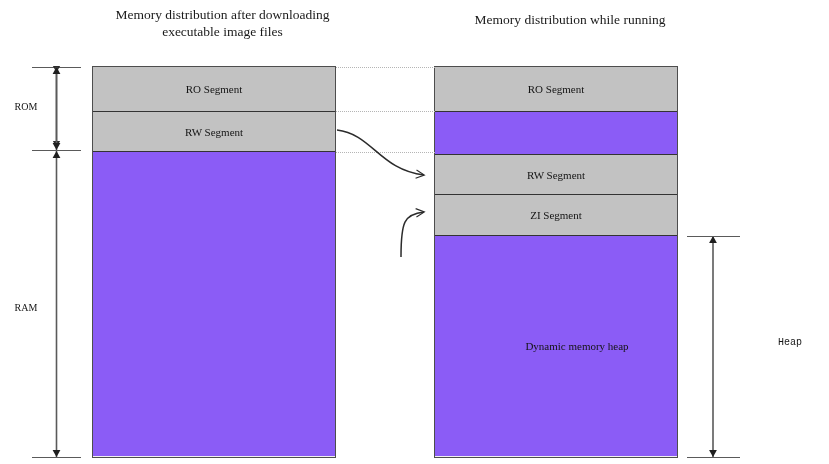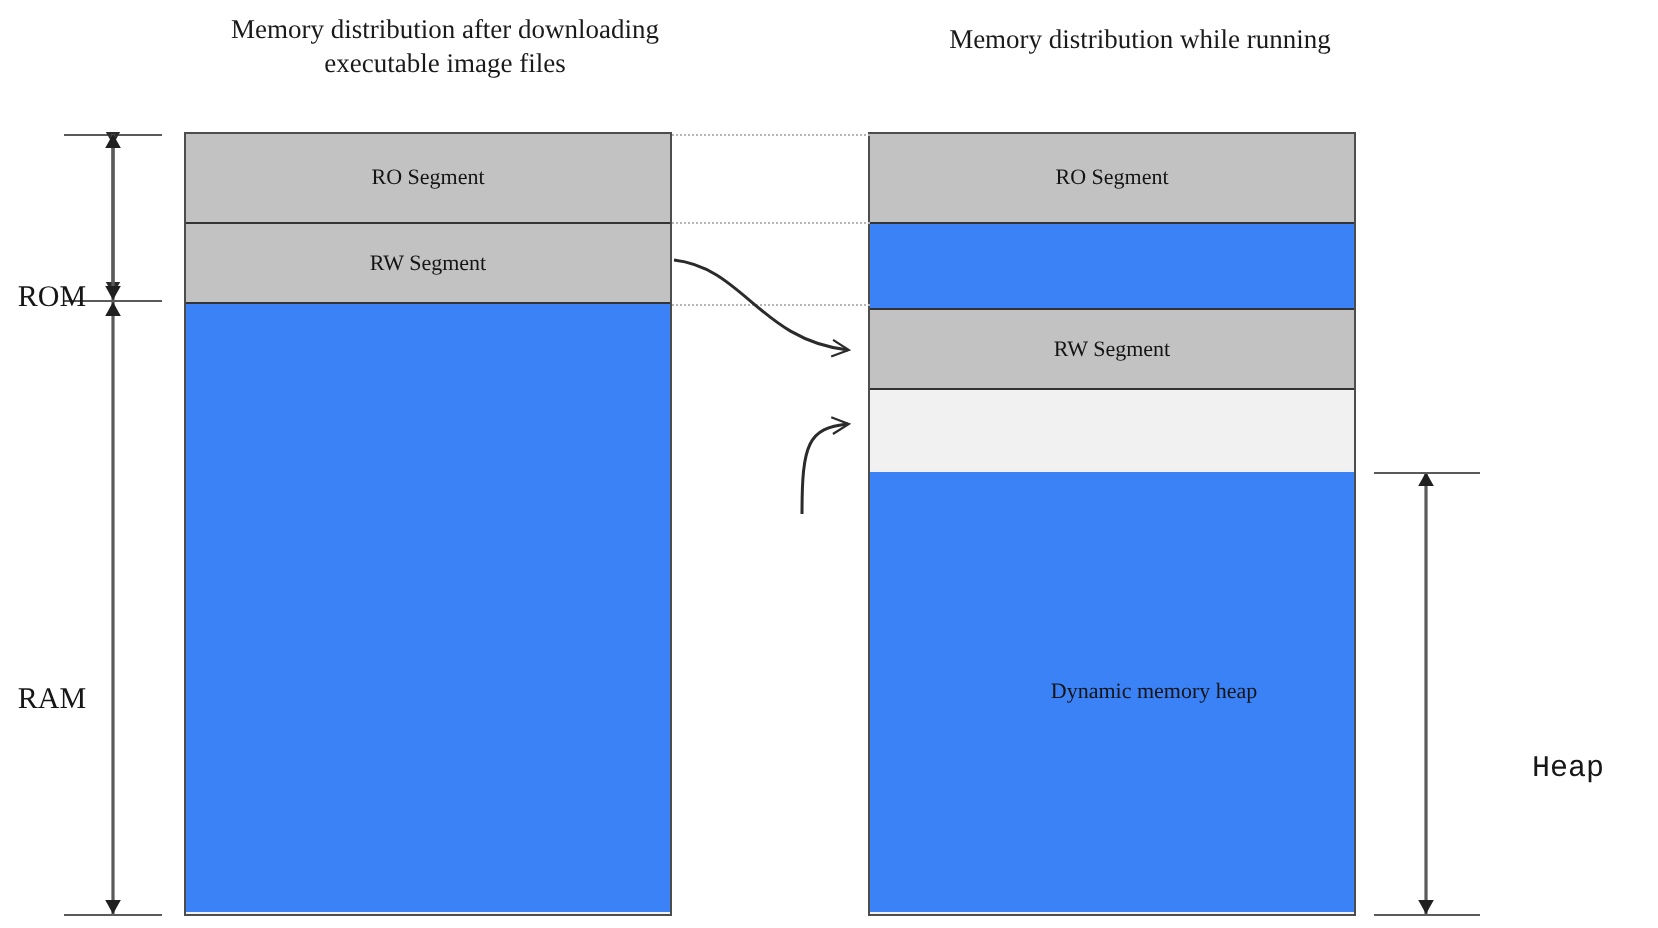--- a/index.html
+++ b/index.html
@@ -46,21 +46,21 @@
     left: 0;
     right: 0;
     box-sizing: border-box;
     display: flex;
     align-items: center;
     justify-content: center;
     font-size: 11px;
     color: #141414;
   }
   .seg.filled   { background: #c2c2c2; }
-  .seg.empty    { background: #3b82f6; padding-left: 42px; }
+  .seg.empty    { background: #8b5cf6; padding-left: 42px; }
   .seg.border-b { border-bottom: 1.5px solid #333333; }
   .seg.border-t { border-top: 1.5px solid #333333; }
 
   
   #seg-l-ro   { top: 0px;   height: 45px; }
   #seg-l-rw   { top: 45px;  height: 40px; }
   #seg-l-free { top: 85px;  height: 304px; }
 
   
   #seg-r-ro   { top: 0px;   height: 45px; }
@@ -87,25 +87,24 @@
   }
   #tick-rom-top { left: 32px; top: 67px;  width: 49px; }
   #tick-rom-bot { left: 32px; top: 150px; width: 49px; }
   #tick-ram-bot { left: 32px; top: 457px; width: 49px; }
 
   #tick-zi-top  { left: 687px; top: 236px; width: 53px; }
   #tick-heap-bot{ left: 687px; top: 457px; width: 53px; }
 
   .bracket-label {
     position: absolute;
-    font-size: 15px;
+    font-size: 10px;
     color: #161616;
     text-align: center;
     line-height: 16px;
-    margin-top: 42px;
   }
   #label-rom  { left: 2px;  top: 99px;  width: 48px; }
   #label-ram  { left: 2px;  top: 300px; width: 48px; }
   #label-zi-end { left: 742px; top: 228px; width: 87px; }
   #label-heap   { left: 742px; top: 335px; width: 60px; text-align: right; font-family: Liberation Mono, monospace; }
 
   .arrowsvg { position: absolute; left: 0; top: 0; overflow: visible; }
 </style>
 </head>
 <body>
@@ -118,20 +117,21 @@
   <div class="column" id="column-left">
     <div class="seg filled border-b" id="seg-l-ro">RO Segment</div>
     <div class="seg filled border-b" id="seg-l-rw">RW Segment</div>
     <div class="seg empty" id="seg-l-free"></div>
   </div>
 
   <div class="column" id="column-right">
     <div class="seg filled border-b" id="seg-r-ro">RO Segment</div>
     <div class="seg empty" id="seg-r-gap"></div>
     <div class="seg filled border-t border-b" id="seg-r-rw">RW Segment</div>
+    <div class="seg filled border-b" id="seg-r-zi">ZI Segment</div>
     <div class="seg empty" id="seg-r-heap">Dynamic memory heap</div>
   </div>
 
   <div class="guide" id="guide-top"></div>
   <div class="guide" id="guide-mid"></div>
   <div class="guide" id="guide-bot"></div>
 
   <div class="tick" id="tick-rom-top"></div>
   <div class="tick" id="tick-rom-bot"></div>
   <div class="tick" id="tick-ram-bot"></div>

